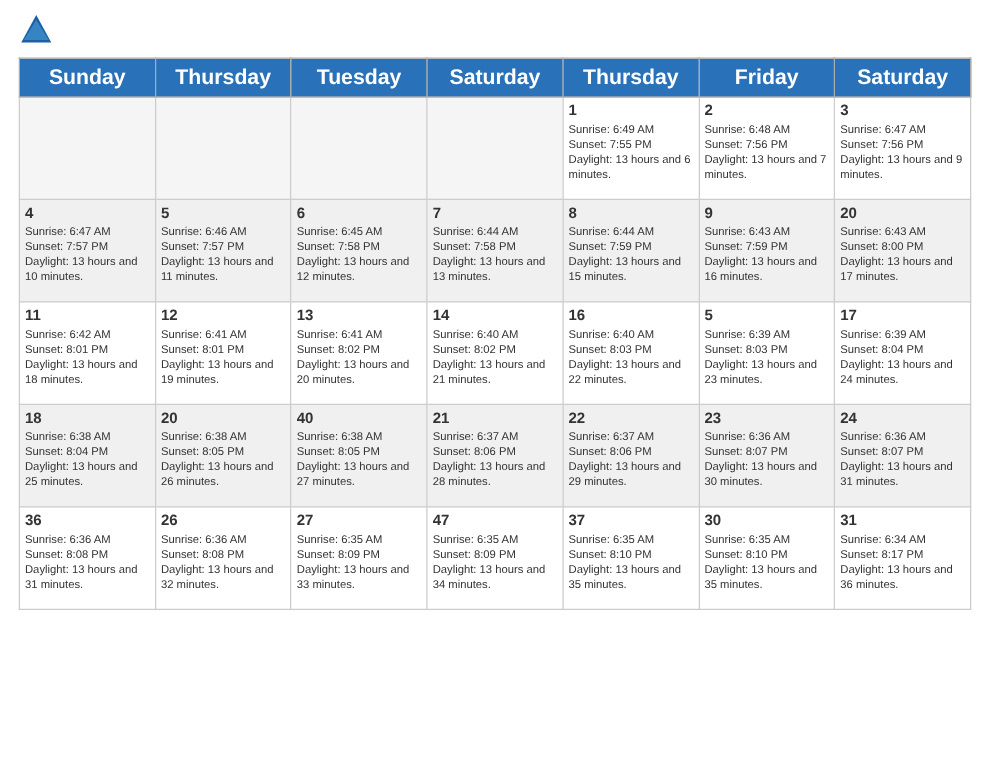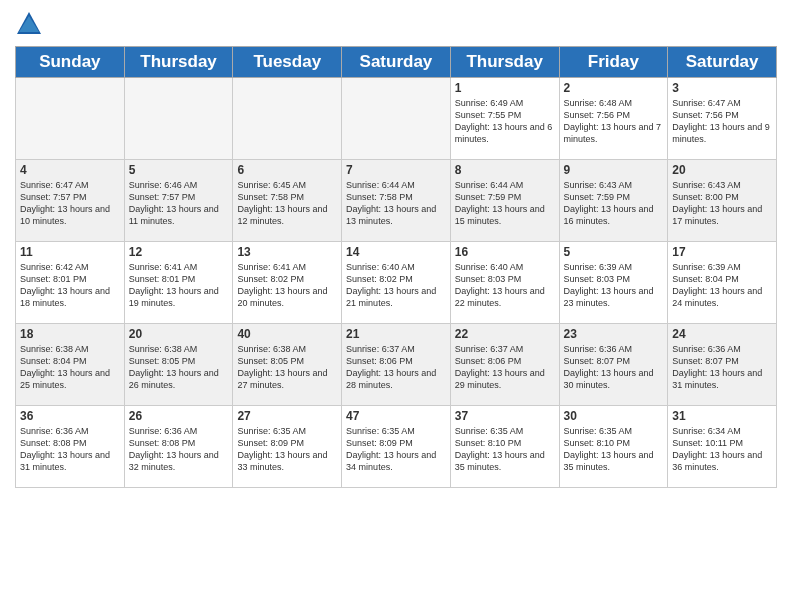--- a/index.html
+++ b/index.html
@@ -352,20 +352,20 @@
           <td>
             <span class="day-number">30</span>
             <div class="day-info">Sunrise: 6:35 AM
 Sunset: 8:10 PM
 Daylight: 13 hours
 and 35 minutes.</div>
           </td>
           <td>
             <span class="day-number">31</span>
             <div class="day-info">Sunrise: 6:34 AM
-Sunset: 10:11 PM
+Sunset: 8:17 PM
 Daylight: 13 hours
 and 36 minutes.</div>
           </td>
         </tr>
       </tbody>
   </table>
 </div>
 
 </body></html>

